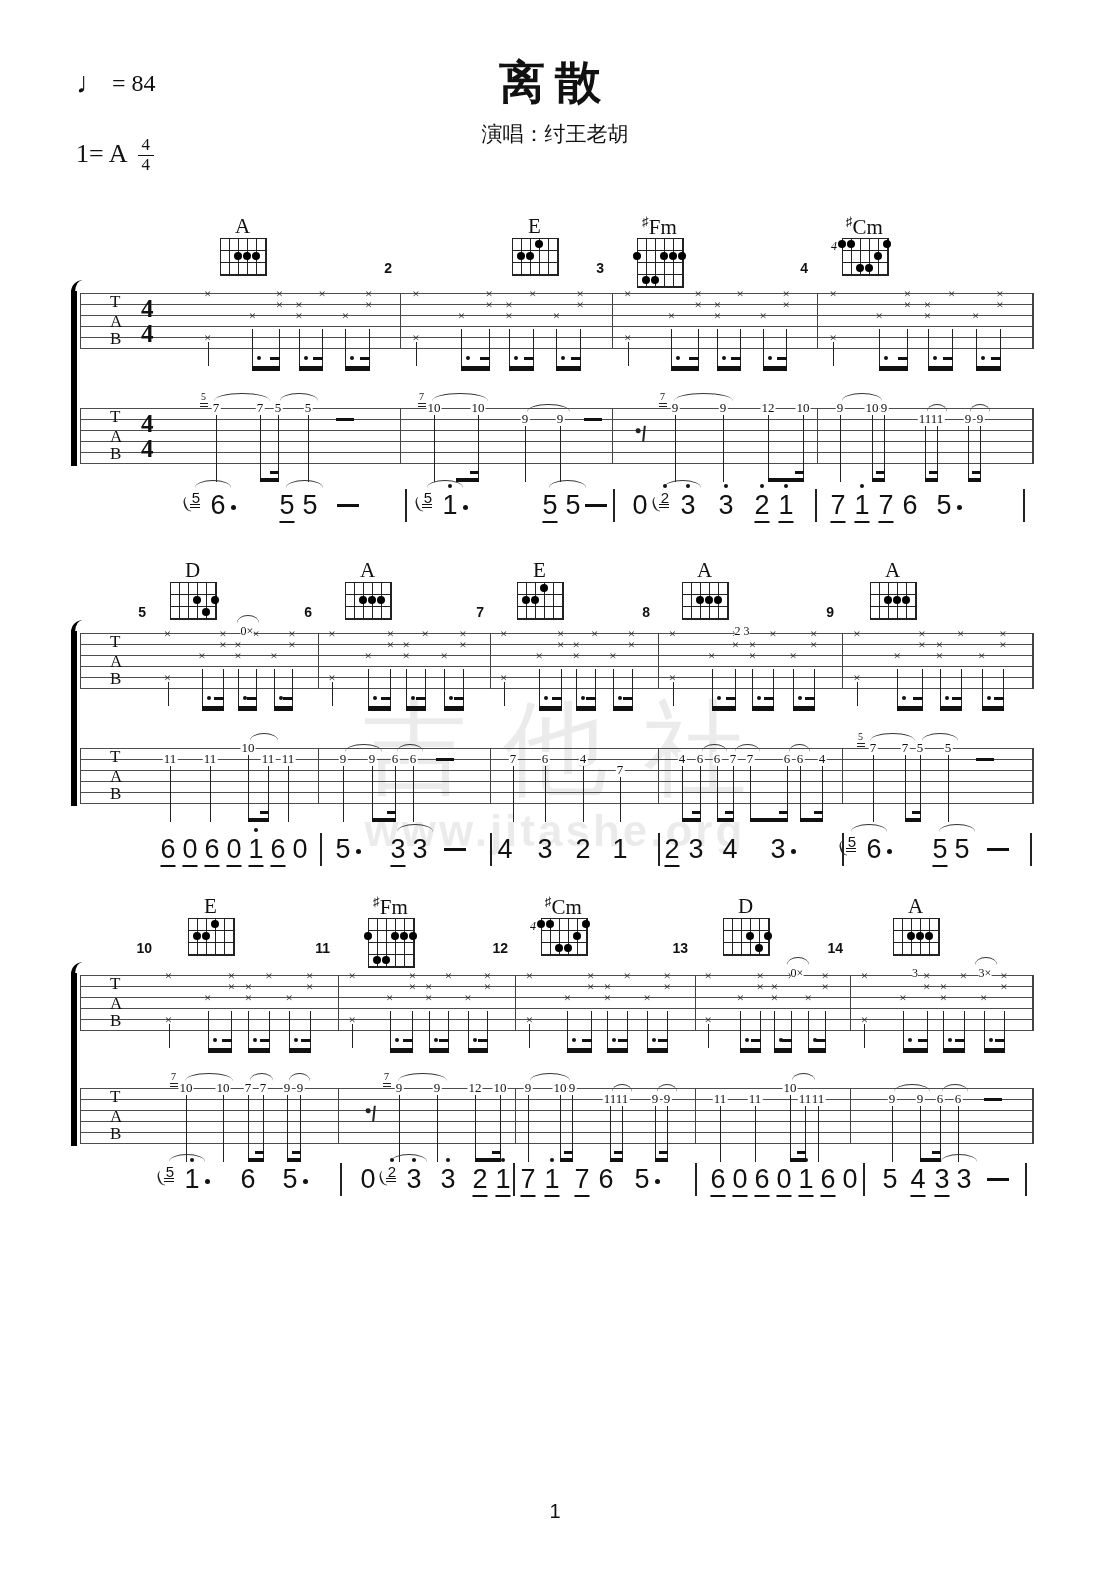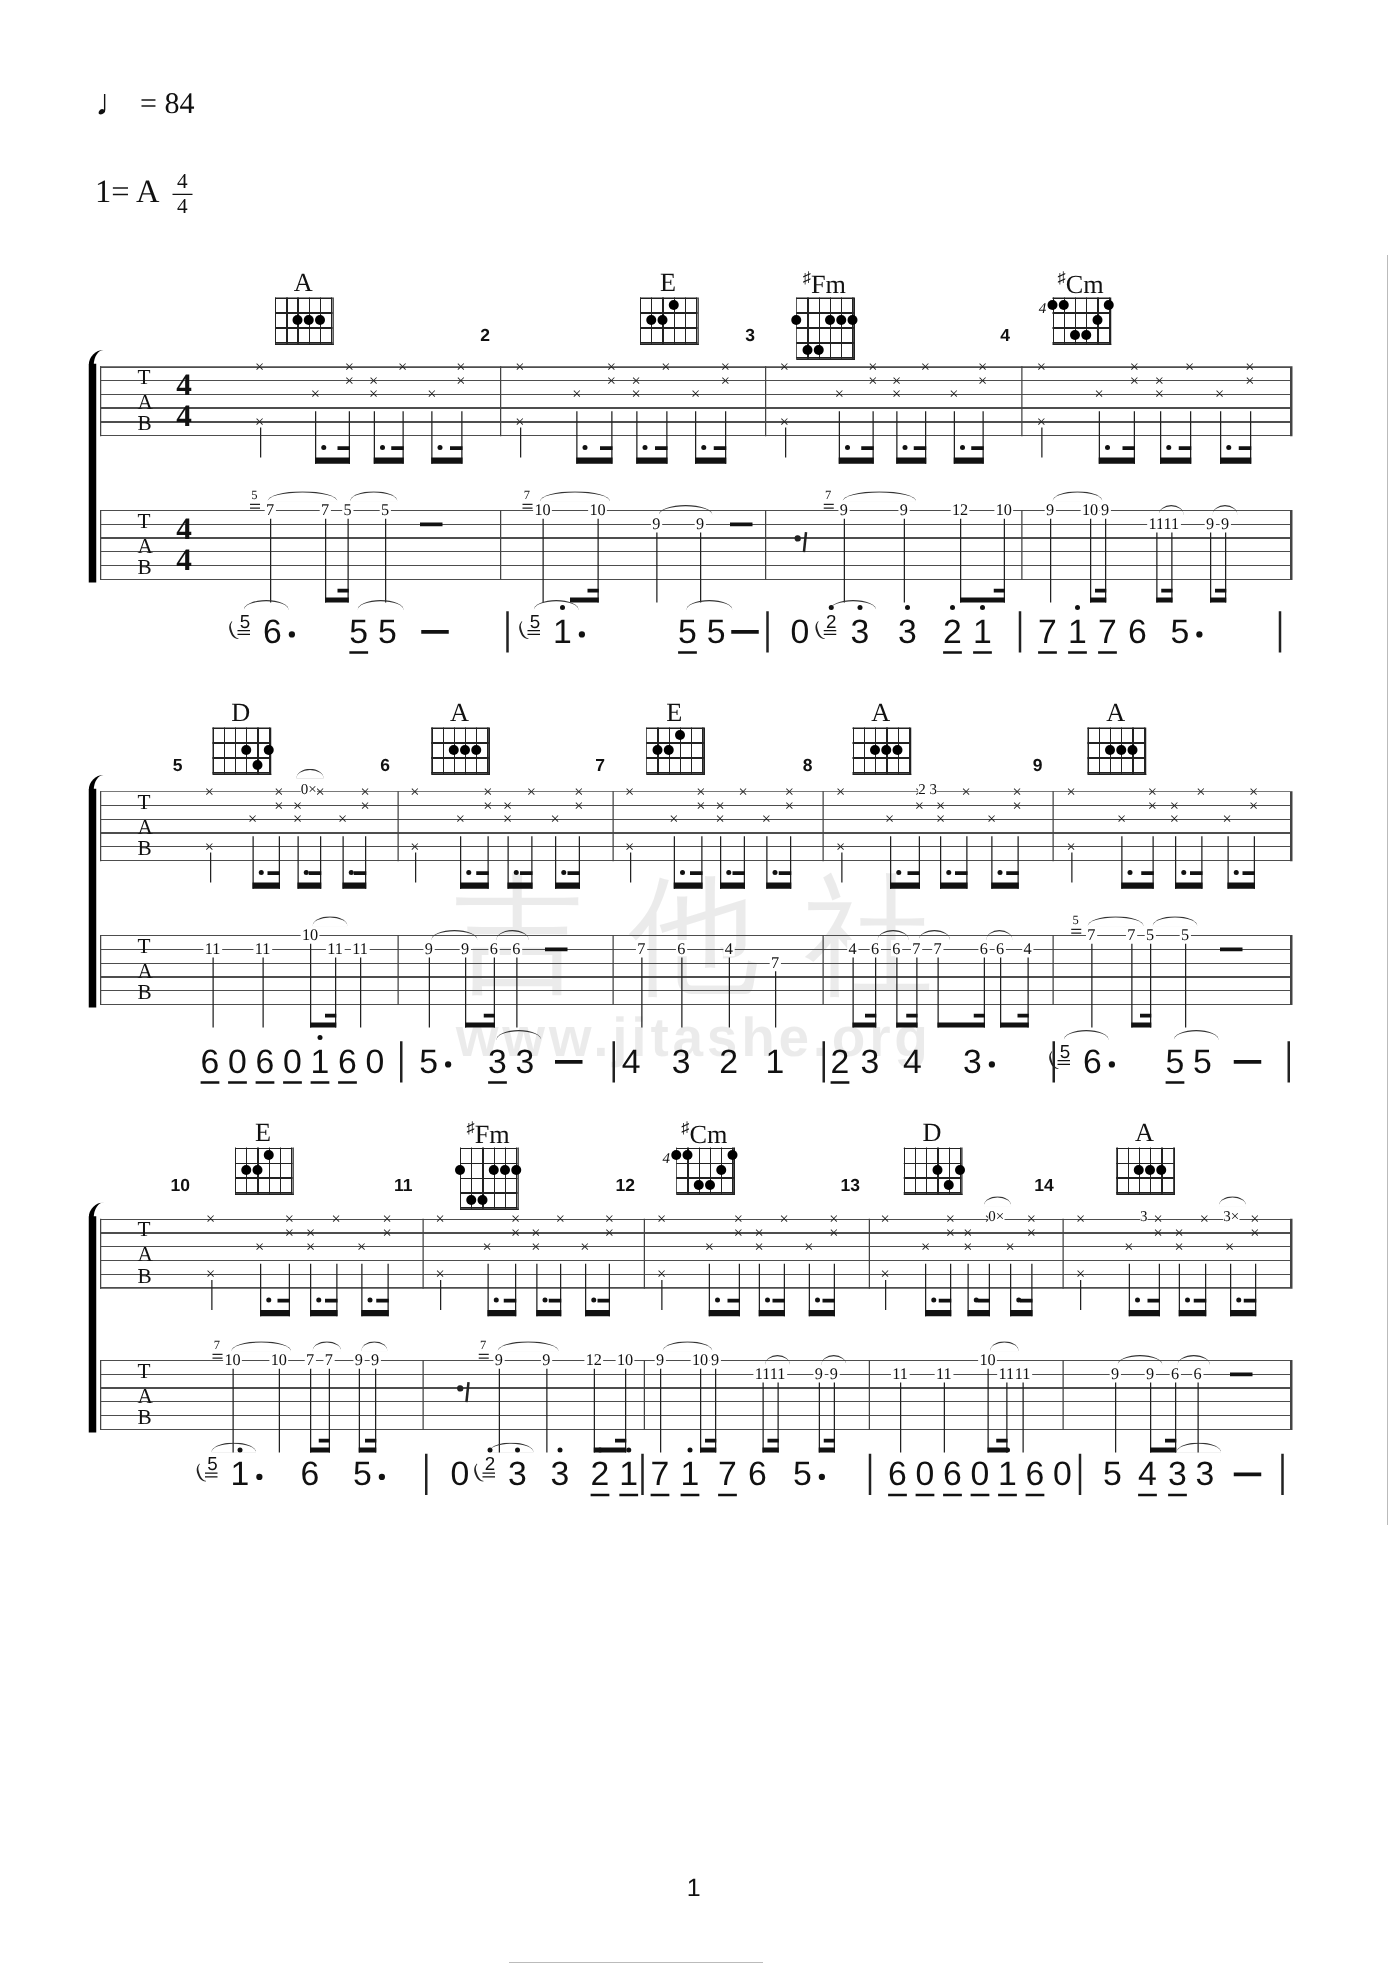--- a/index.html
+++ b/index.html
@@ -68,20 +68,22 @@
 </style>
 </head>
 <body>
 
 <div id="page">
 
   <div class="abs tempo serif">
     <span class="note">♩</span>
     <span>=  84</span>
   </div>
+  <div class="abs title">离散</div>
+  <div class="abs performer">演唱：纣王老胡</div>
   <div class="abs keysig serif">
     <span>1= A</span><span class="frac"><span class="ft">4</span><span>4</span></span>
   </div>
 
   <div class="abs wm1">吉他社</div>
   <div class="abs wm2">www.jitashe.org</div>
 
   <div id="score">
       <div class="abs bracket" style="left: 71px; top: 291px; height: 175px;"></div>
       <div class="abs staff" style="left: 80px; top: 293px; width: 952px; height: 56px;"></div>

